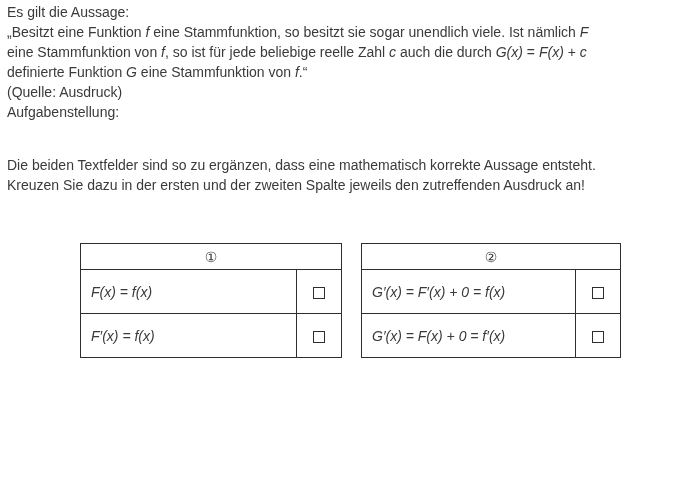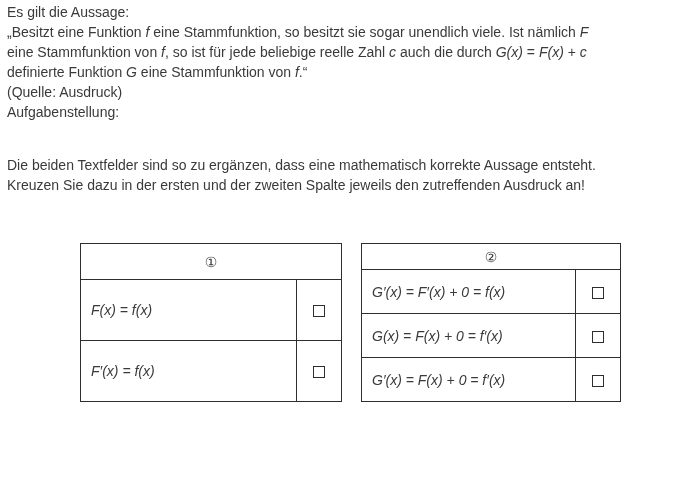--- a/index.html
+++ b/index.html
@@ -128,26 +128,20 @@
           <tr>
         <th colspan="2">②</th>
       </tr>
       <tr>
         <td class="expr">G′(x) = F′(x) + 0 = f(x)</td>
         <td class="cbcell">
           <span class="checkbox"></span>
         </td>
       </tr>
       <tr>
-        <td class="expr">G(x) = F(x) + 0 = f′(x)</td>
-        <td class="cbcell">
-          <span class="checkbox"></span>
-        </td>
-      </tr>
-      <tr>
         <td class="expr">G′(x) = F(x) + 0 = f′(x)</td>
         <td class="cbcell">
           <span class="checkbox"></span>
         </td>
       </tr>
     </tbody>
       </table>
 
   </div>
 </div>

